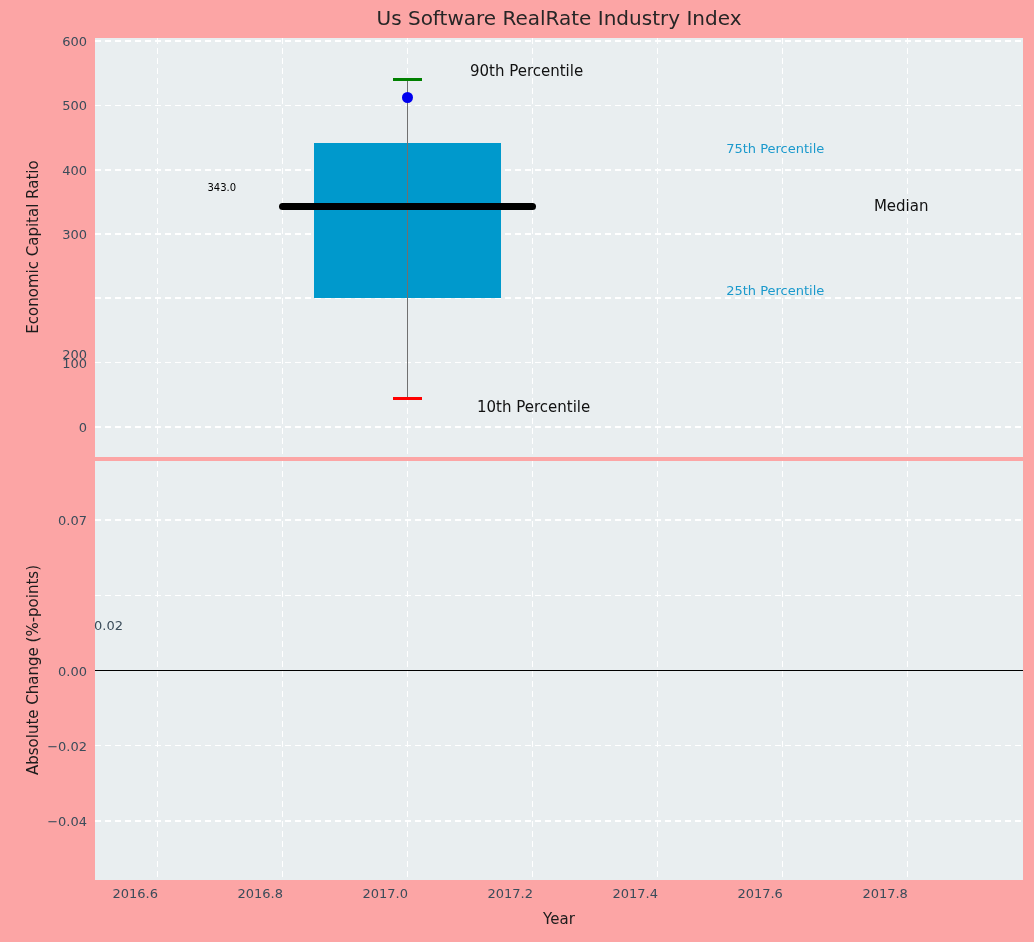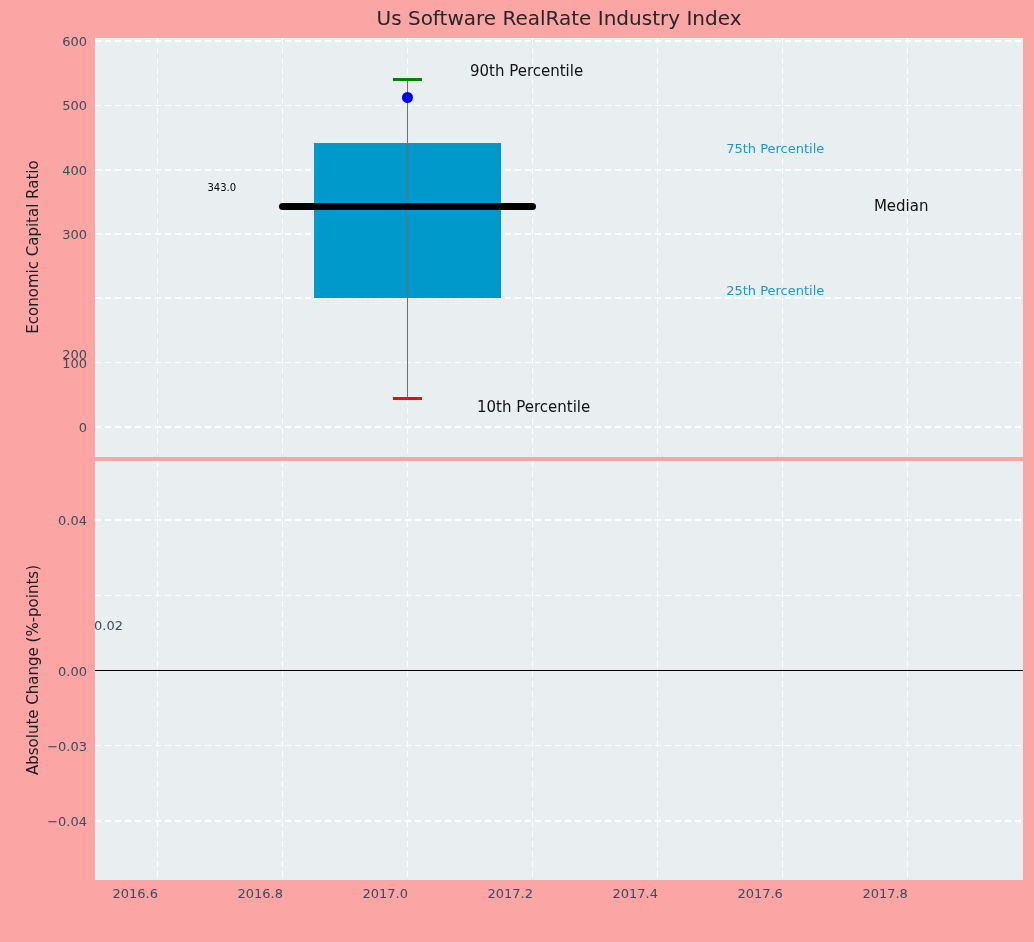--- a/index.html
+++ b/index.html
@@ -77,31 +77,32 @@
       <div class="vgrid" style="left: 686.557px;"></div>
       <div class="vgrid" style="left: 811.541px;"></div>
       <div class="hgrid" style="top: 58.4708px;"></div>
       <div class="hgrid" style="top: 133.56px;"></div>
       <div class="hgrid" style="top: 208.65px;"></div>
       <div class="hgrid" style="top: 283.74px;"></div>
       <div class="hgrid" style="top: 358.829px;"></div>
       <div class="abs" style="left: 0px; right: 0px; height: 1.7px; background: rgb(0, 0, 0); top: 208.65px;"></div>
     </div>
 
+  <div class="xlab">Year</div>
 <div class="ytick" style="top: 426.796px;">0</div>
     <div class="ytick" style="top: 362.532px;">100</div>
     <div class="ytick" style="top: 310px; margin-top: 44px;">200</div>
     <div class="ytick" style="top: 234.005px;">300</div>
     <div class="ytick" style="top: 169.741px;">400</div>
     <div class="ytick" style="top: 105.477px;">500</div>
     <div class="ytick" style="top: 41.2132px;">600</div>
-    <div class="ytick" style="top: 520.321px;">0.04</div>
+    <div class="ytick" style="top: 520.321px;">0.07</div>
     <div class="ytick" style="top: 625px; margin-left: 36px;">0.02</div>
     <div class="ytick" style="top: 670.5px;">0.00</div>
-    <div class="ytick" style="top: 745.59px;">−0.03</div>
+    <div class="ytick" style="top: 745.59px;">−0.02</div>
     <div class="ytick" style="top: 820.679px;">−0.04</div>
     <div class="xtick" style="left: 112.492px;">2016.6</div>
     <div class="xtick" style="left: 237.475px;">2016.8</div>
     <div class="xtick" style="left: 362.458px;">2017.0</div>
     <div class="xtick" style="left: 487.441px;">2017.2</div>
     <div class="xtick" style="left: 612.424px;">2017.4</div>
     <div class="xtick" style="left: 737.407px;">2017.6</div>
     <div class="xtick" style="left: 862.391px;">2017.8</div>
   </div>
 

